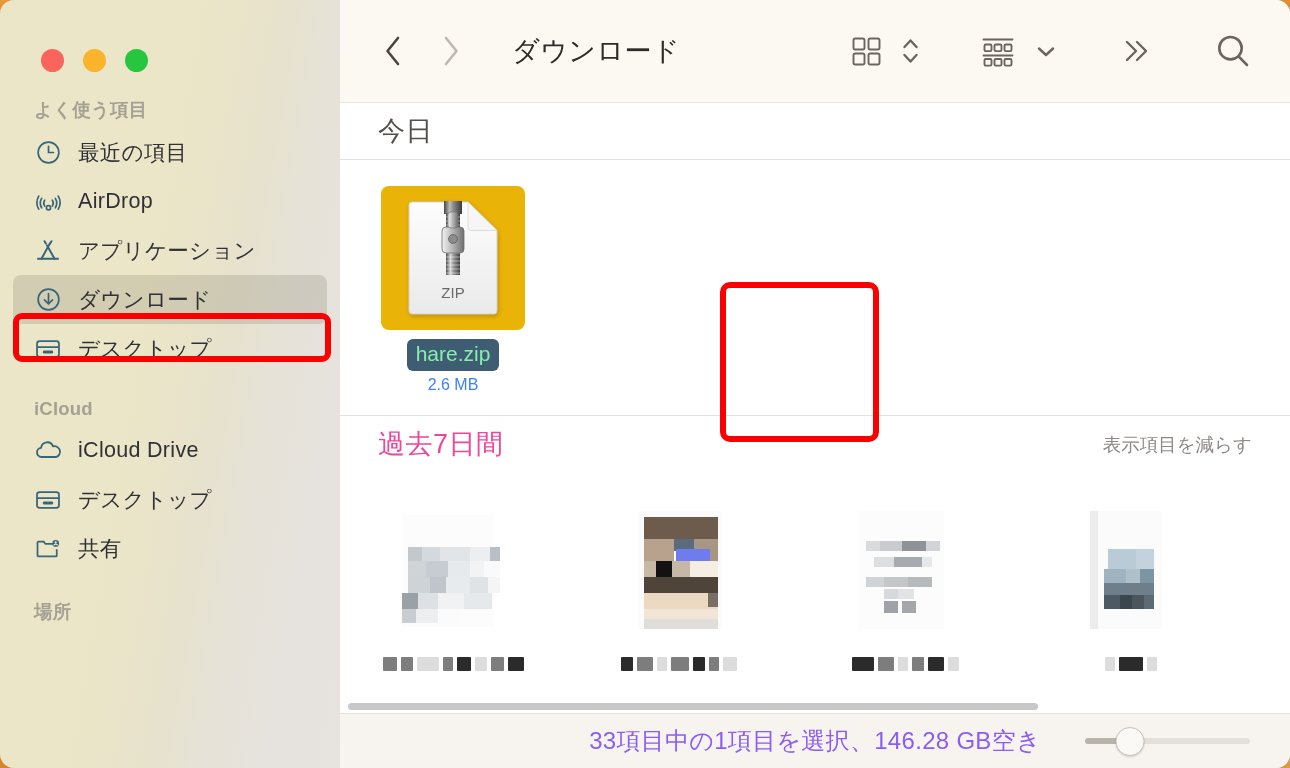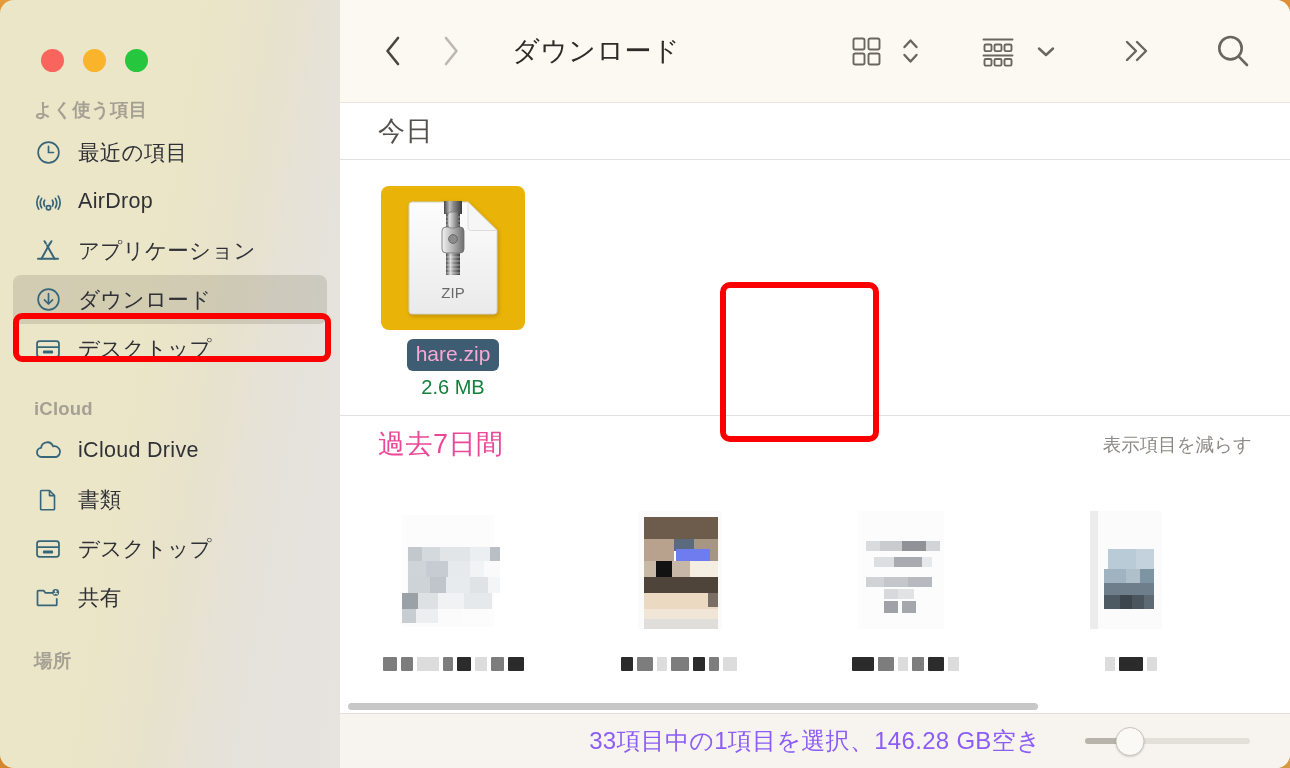--- a/index.html
+++ b/index.html
@@ -219,26 +219,26 @@
   }
   .file-name {
     margin-top: 9px;
     font-size: 21px;
     padding: 2px 9px 4px 9px;
     border-radius: 6px;
     line-height: 1.25;
   }
   .file-name.selected {
     background: #3e5d73;
-    color: #f9a8d4;
+    color: #86efac;
   }
   .file-size {
     margin-top: 5px;
-    font-size: 20px;
-    color: #15803d;
+    font-size: 16px;
+    color: #3b82f6;
   }
 
   
   .zipdoc {
     position: relative;
     width: 94px; height: 118px;
     filter: drop-shadow(1px 2px 2px rgba(0,0,0,0.18));
   }
 
   
@@ -401,29 +401,20 @@
 
     <div class="sb-item">
       <span class="sb-icon">
         <svg width="29" height="29" viewBox="0 0 24 24" fill="none" stroke="currentColor" stroke-width="1.5" stroke-linejoin="round">
           <path d="M6.2 17.4a3.8 3.8 0 0 1-.3-7.58 5.1 5.1 0 0 1 9.9-1.2 3.6 3.6 0 0 1 2.4 8.78z"></path>
         </svg>
       </span>
       <span class="sb-label">iCloud Drive</span>
     </div>
 
-    <div class="sb-item">
-      <span class="sb-icon">
-        <svg width="26" height="26" viewBox="0 0 24 24" fill="none" stroke="currentColor" stroke-width="1.5" stroke-linejoin="round">
-          <path d="M6 3.2h7.4l4.6 4.6v12.4a.8.8 0 0 1-.8.8H6a.8.8 0 0 1-.8-.8V4a.8.8 0 0 1 .8-.8z"></path>
-          <path d="M13.4 3.2v4.8h4.6"></path>
-        </svg>
-      </span>
-      <span class="sb-label">書類</span>
-    </div>
 
     <div class="sb-item">
       <span class="sb-icon">
         <svg width="28" height="28" viewBox="0 0 24 24" fill="none" stroke="currentColor" stroke-width="1.5">
           <rect x="2.6" y="5.2" width="18.8" height="13.6" rx="2.2"></rect>
           <path d="M2.6 10.4h18.8"></path>
           <rect x="7.6" y="13.2" width="8.8" height="2.6" rx="1.1" fill="currentColor" stroke="none"></rect>
         </svg>
       </span>
       <span class="sb-label">デスクトップ</span>

